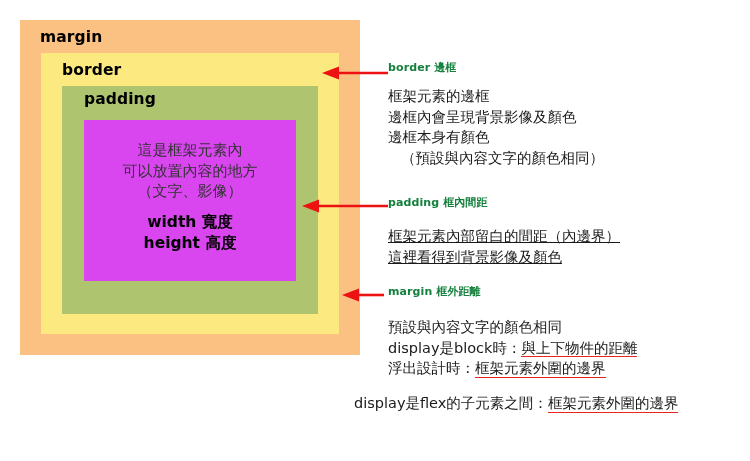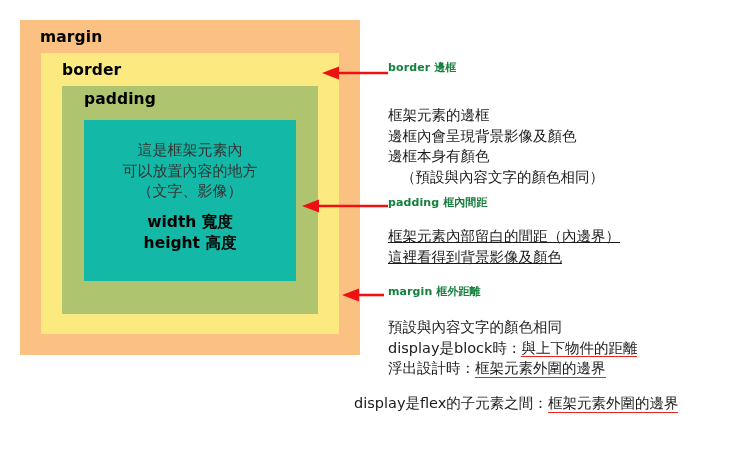--- a/index.html
+++ b/index.html
@@ -104,21 +104,21 @@
   }
   .annot-body div { white-space: nowrap; }
   .indent { padding-left: 13px; }
   .ul-red {
     border-bottom: 1.5px solid #e8241f;
     display: inline-block;
     line-height: 1.15;
   }
 
   #heading-border   { left: 388px; top: 60px; }
-  #body-border      { left: 388px; top: 86px; margin-top: 19px; }
+  #body-border      { left: 388px; top: 86px; }
 
   #heading-padding  { left: 388px; top: 195px; }
   #body-padding     { left: 388px; top: 226px; text-decoration: underline; }
 
   #heading-margin   { left: 388px; top: 284px; }
   #body-margin      { left: 388px; top: 317px; }
 
   #body-extra       { left: 354px; top: 393px; }
 </style>
 </head>
@@ -131,21 +131,21 @@
   </div>
 
   <div class="layer" id="border-layer" style="background: rgb(252, 234, 128);">
     <span class="layer-label" id="label-border">border</span>
   </div>
 
   <div class="layer" id="padding-layer" style="background: rgb(174, 196, 111);">
     <span class="layer-label" id="label-padding">padding</span>
   </div>
 
-  <div class="layer" id="content-layer" style="background: #14b8a6;">
+  <div class="layer" id="content-layer" style="background: #d946ef;">
     <div id="content-text">
       <div class="content-line">這是框架元素內</div>
       <div class="content-line">可以放置內容的地方</div>
       <div class="content-line">（文字、影像）</div>
       <div id="content-dims">
         <div class="content-dim">width 寬度</div>
         <div class="content-dim">height 高度</div>
       </div>
     </div>
   </div>

